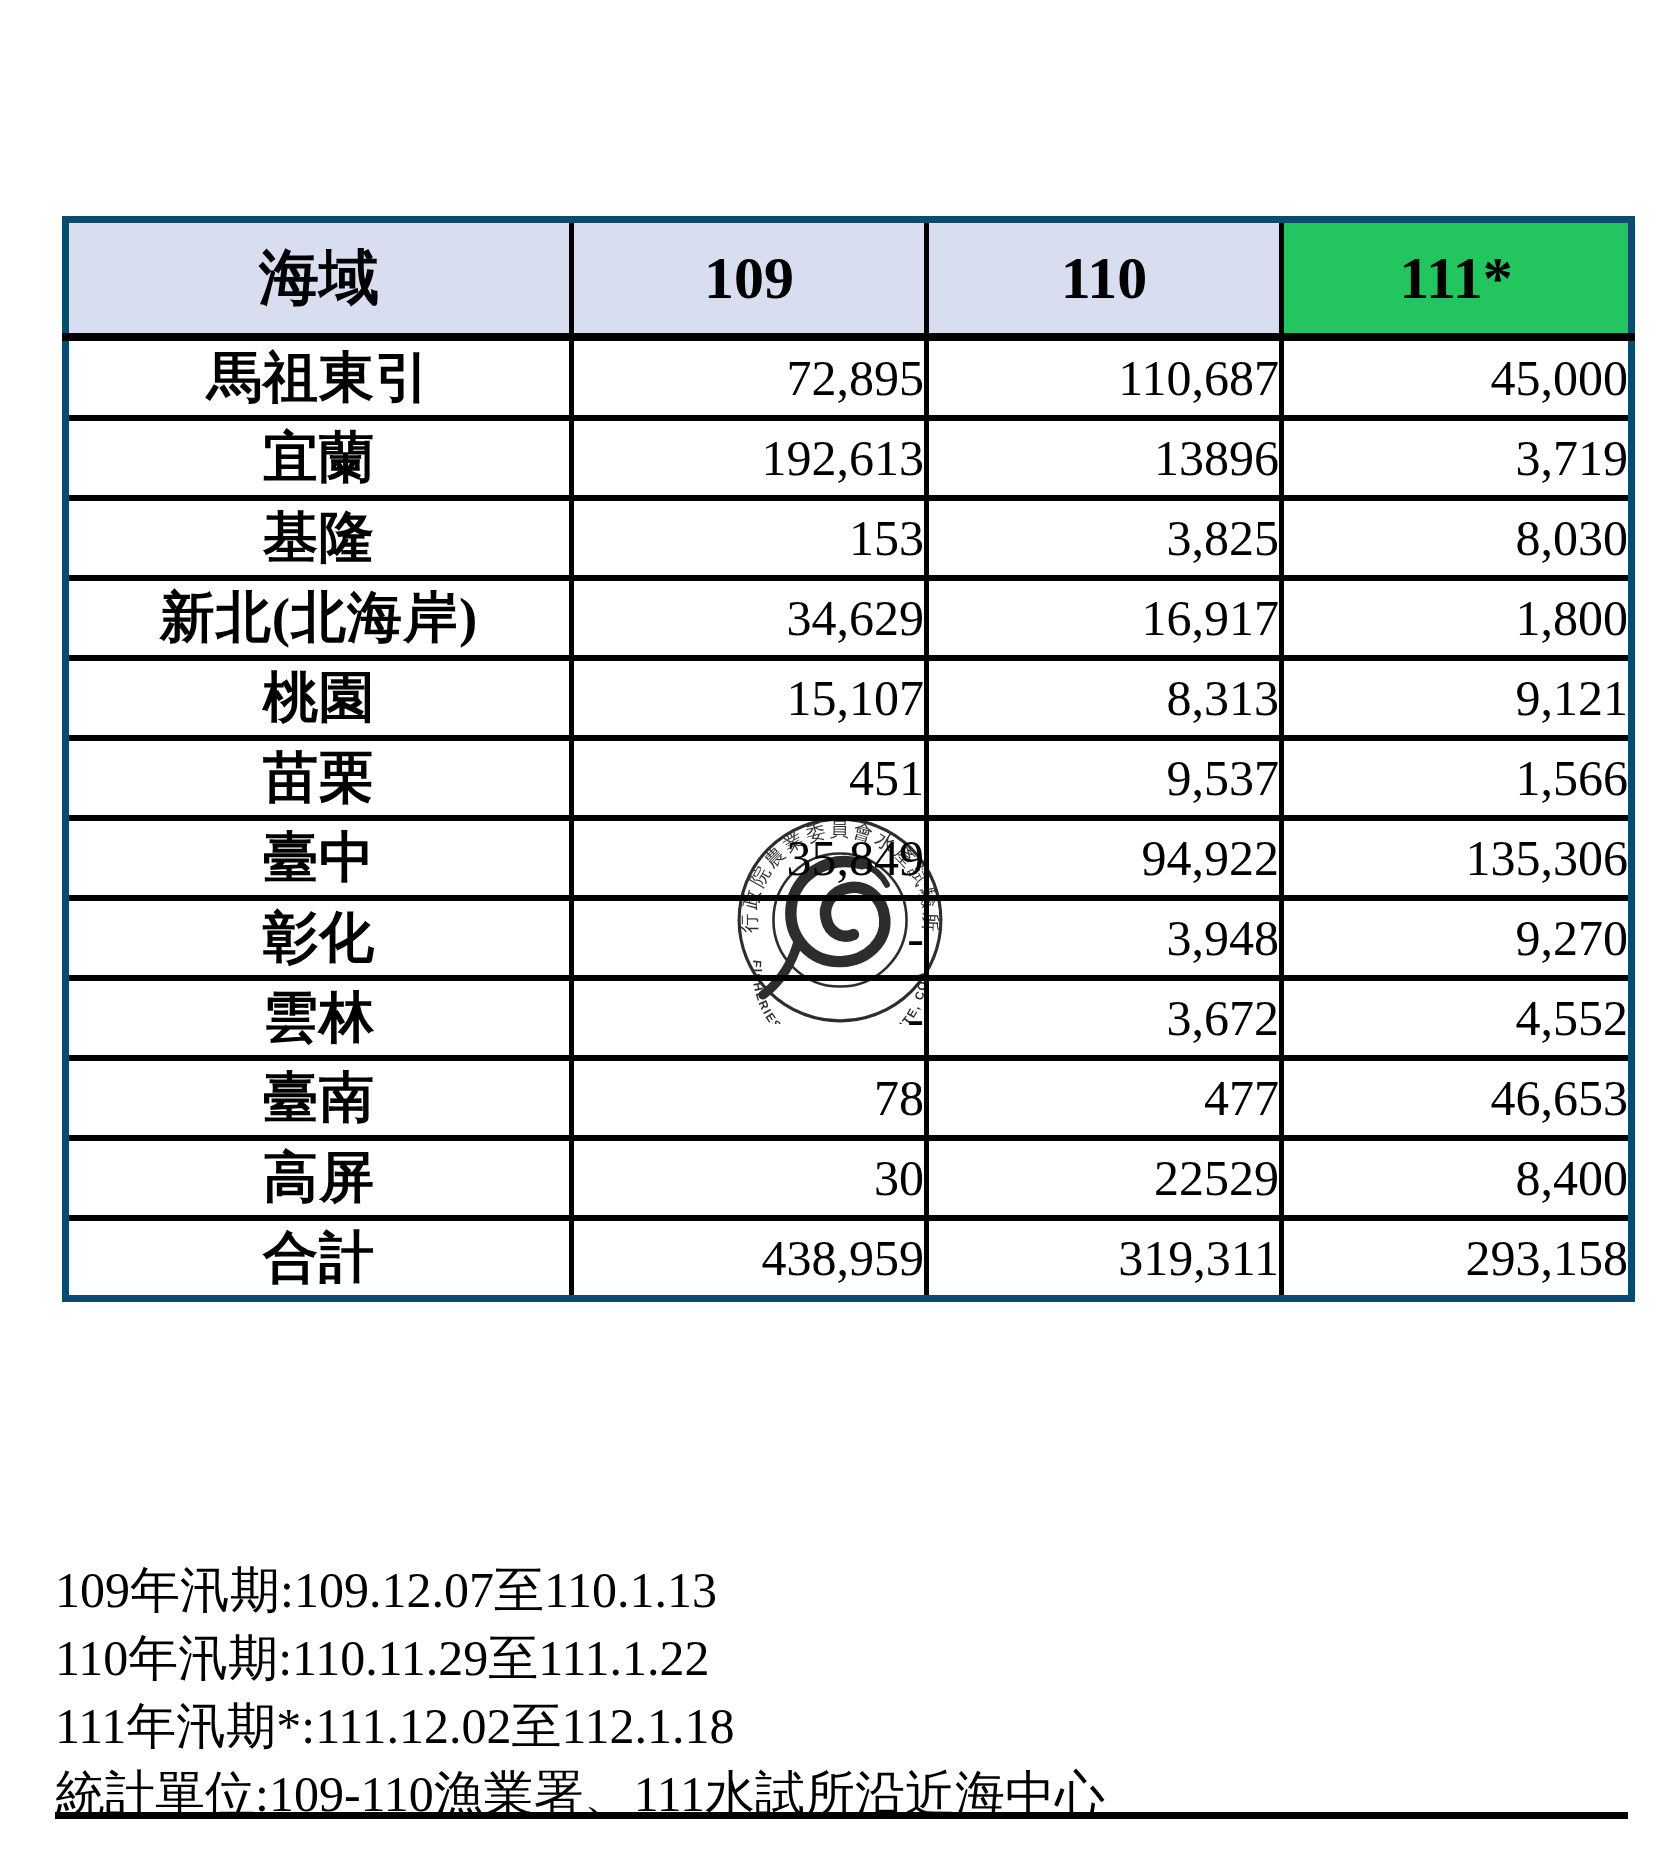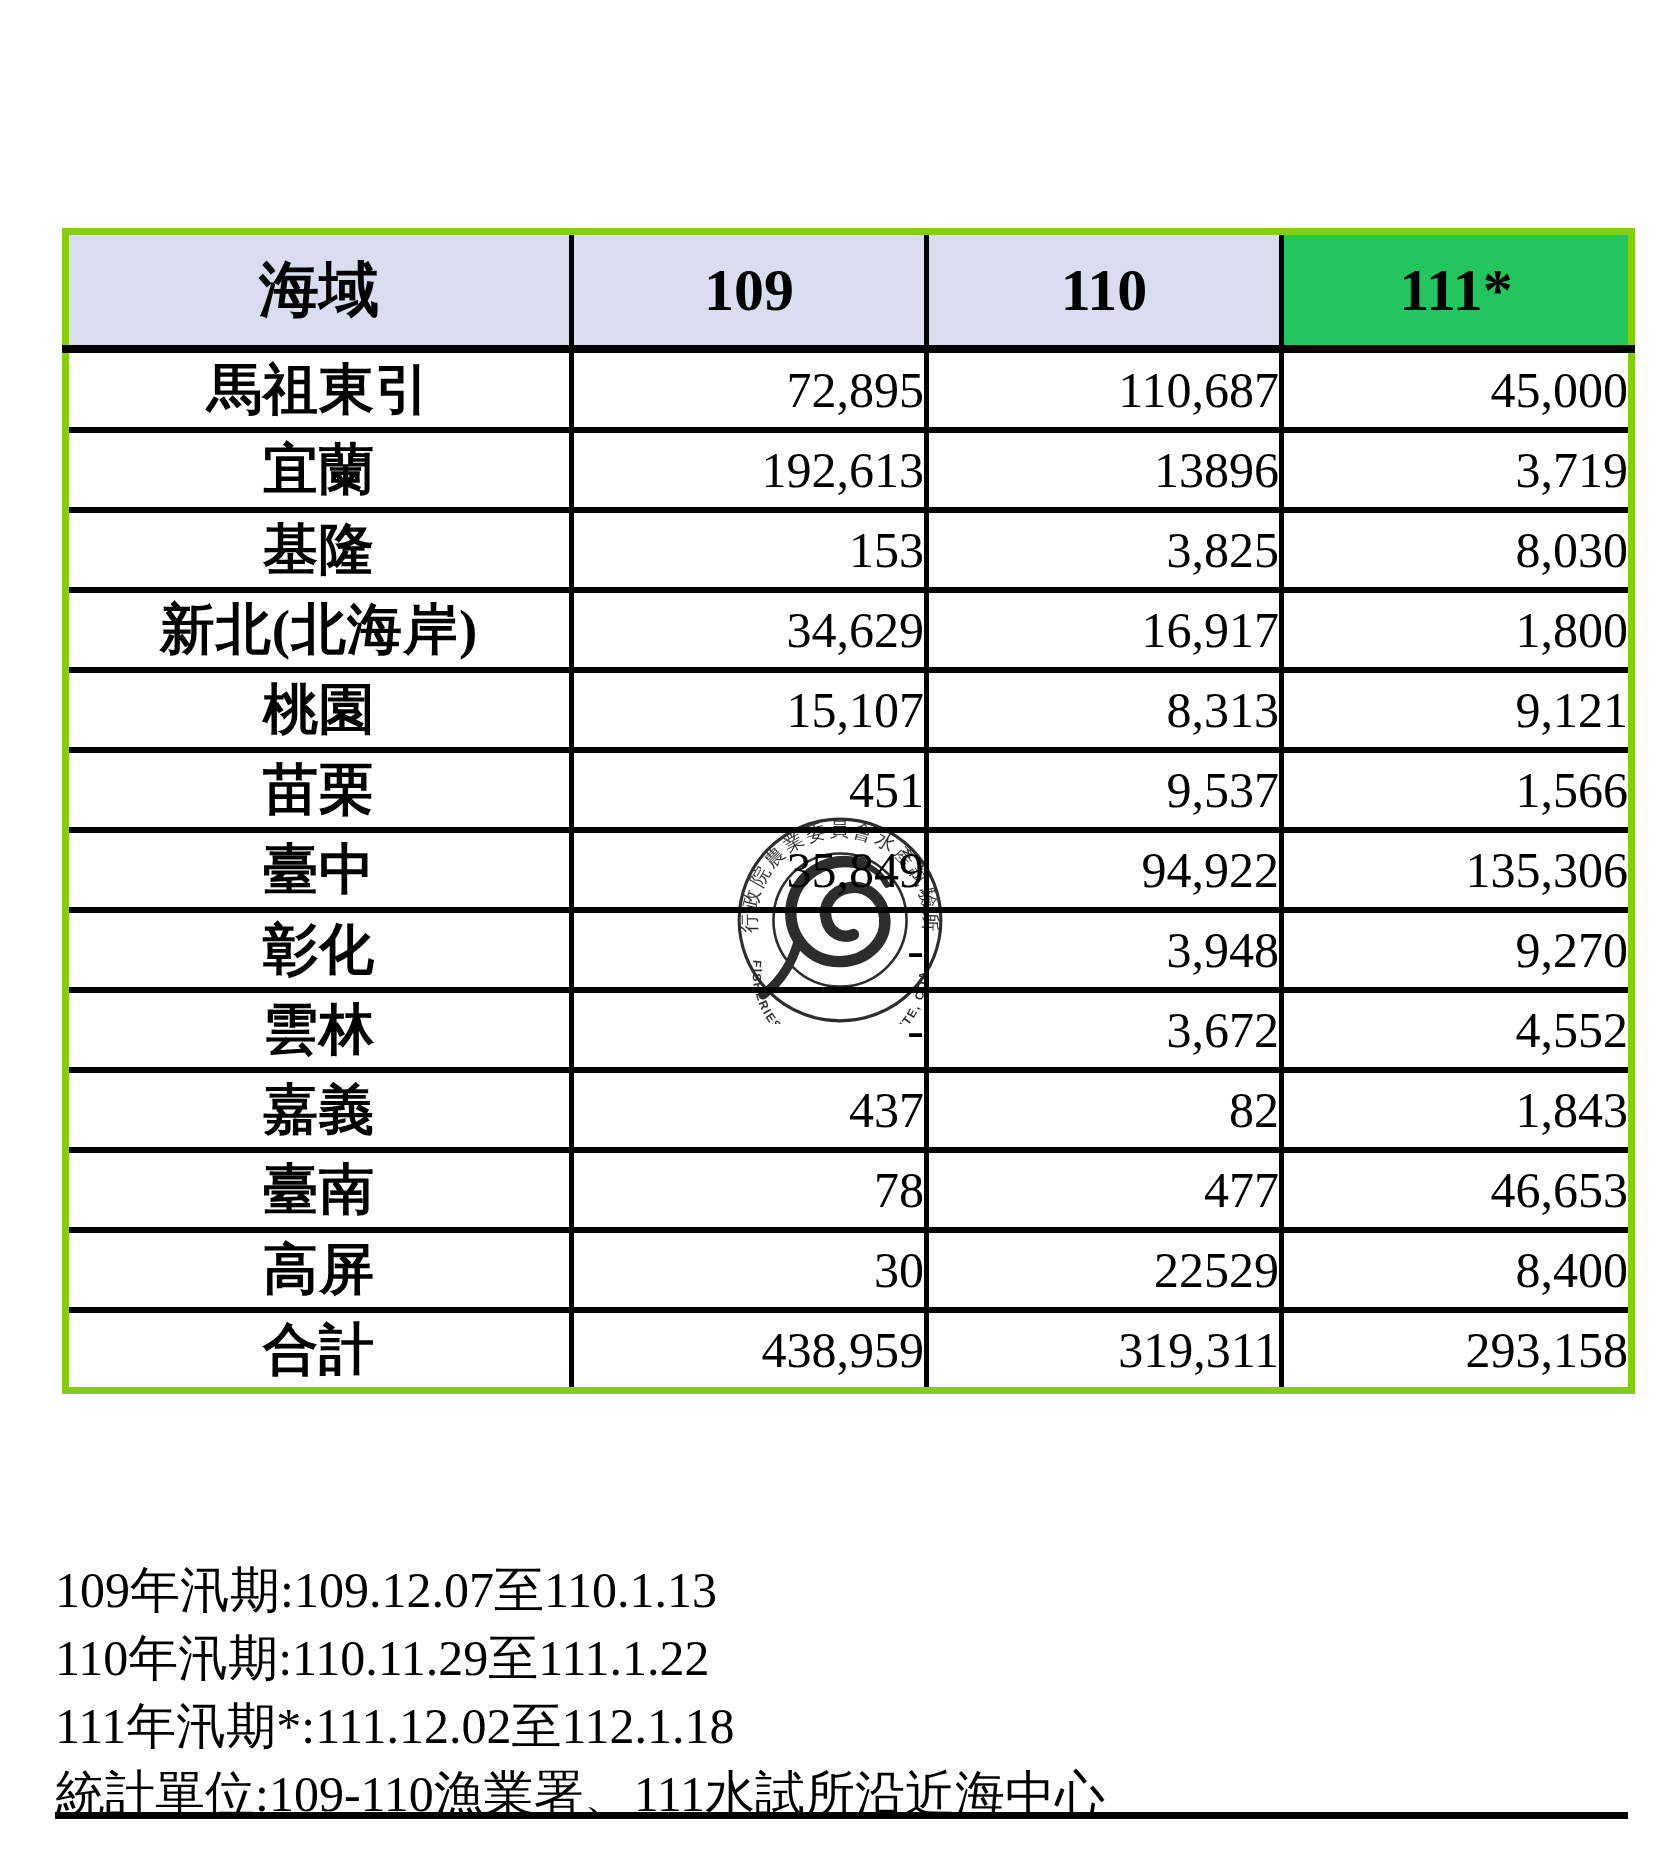--- a/index.html
+++ b/index.html
@@ -22,25 +22,25 @@
     top: 42px;
     width: 1580px;
     font-size: 78px;
     font-weight: bold;
     letter-spacing: 1px;
     white-space: nowrap;
   }
   table.catch-table {
     position: absolute;
     left: 62px;
-    top: 228px;
+    top: 216px;
     width: 1566px;
     border-collapse: collapse;
     table-layout: fixed;
-    border: 7px solid #84cc16;
+    border: 7px solid #0c4a6e;
   }
   table.catch-table th,
   table.catch-table td {
     border-left: 5px solid #000;
     border-right: 5px solid #000;
     border-top: 6px solid #000;
     border-bottom: 6px solid #000;
     padding: 0;
     overflow: hidden;
   }
@@ -163,26 +163,20 @@
         <td class="region">彰化</td>
         <td class="num">-</td>
         <td class="num">3,948</td>
         <td class="num">9,270</td>
       </tr>
       <tr>
         <td class="region">雲林</td>
         <td class="num">-</td>
         <td class="num">3,672</td>
         <td class="num">4,552</td>
-      </tr>
-      <tr>
-        <td class="region">嘉義</td>
-        <td class="num">437</td>
-        <td class="num">82</td>
-        <td class="num">1,843</td>
       </tr>
       <tr>
         <td class="region">臺南</td>
         <td class="num">78</td>
         <td class="num">477</td>
         <td class="num">46,653</td>
       </tr>
       <tr>
         <td class="region">高屏</td>
         <td class="num">30</td>

